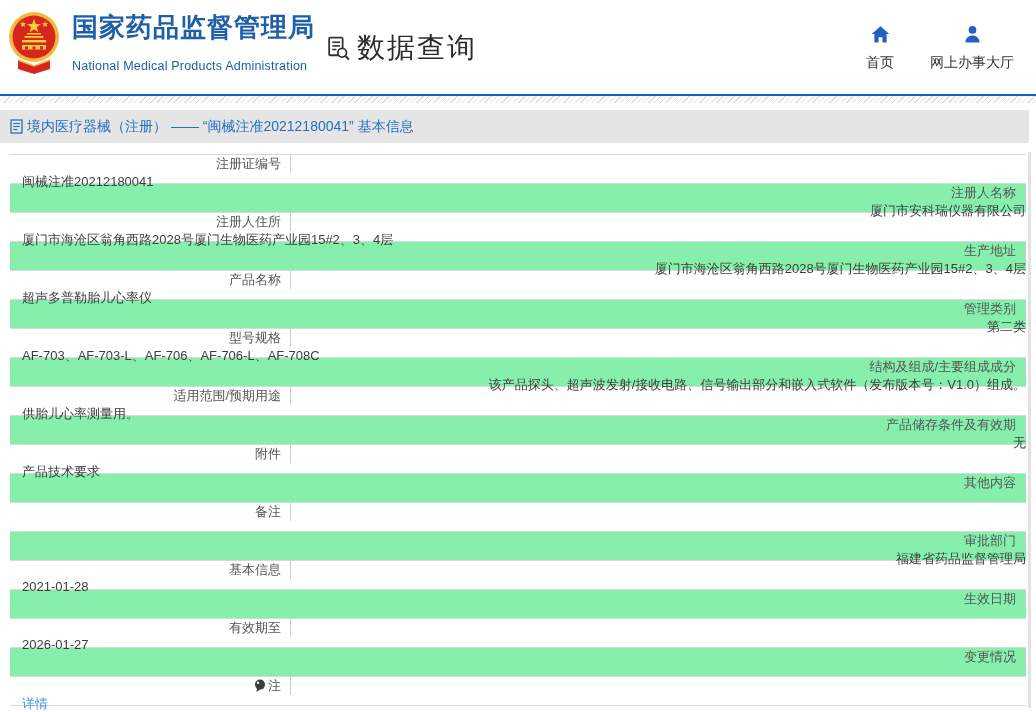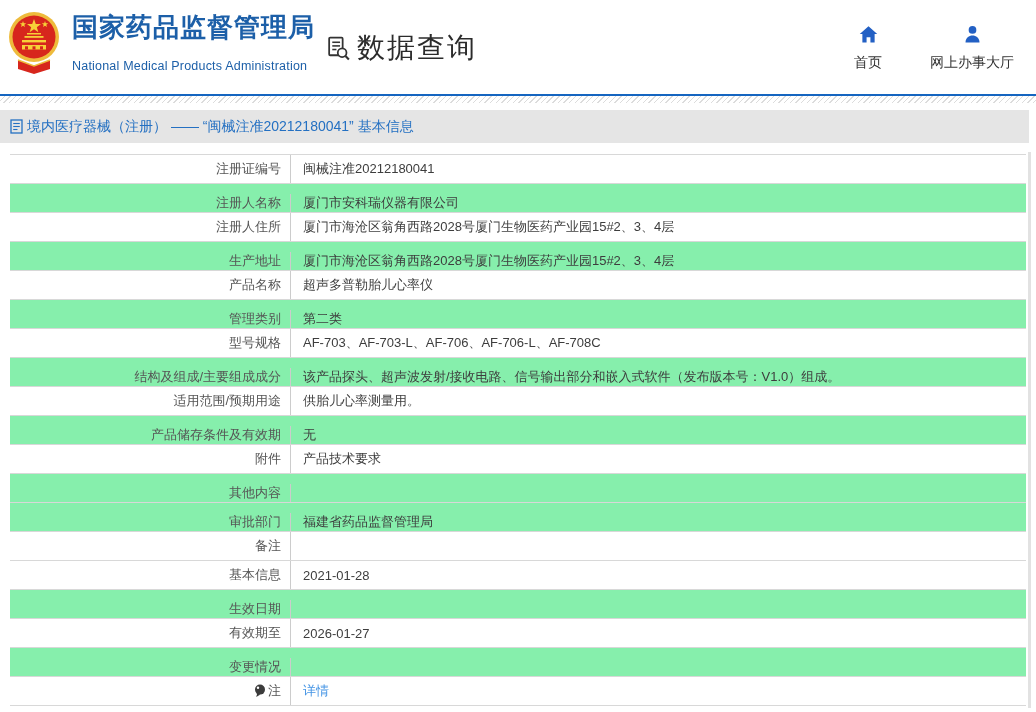--- a/index.html
+++ b/index.html
@@ -13,41 +13,41 @@
   
   .header { position:absolute; top:0; left:0; width:1036px; height:94px; background:#fff;padding-left:18px; }
   .brand { position:absolute; left:8px; top:10px; display:flex; align-items:center; cursor:pointer; }
   .emblem { width:52px; height:66px; flex:0 0 auto; }
   .brand-text { margin-left:12px; }
   .org-cn { font-size:26px; font-weight:bold; color:#1c5fa8; letter-spacing:1px; line-height:1.15; }
   .org-en { font-size:12.5px; color:#1c5fa8; margin-top:16px; letter-spacing:0.2px; }
   .module { position:absolute; left:325px; top:29px; display:flex; align-items:center; cursor:pointer; }
   .module-icon { width:27px; height:27px; margin-right:5px; }
   .module-label { font-size:28px; color:#2b2b2b; letter-spacing:2px; }
-  .top-nav { position:absolute; right:22px; top:24px; display:flex; gap:48px; }
+  .top-nav { position:absolute; right:22px; top:24px; display:flex; gap:36px; }
   .nav-item { display:flex; flex-direction:column; align-items:center; cursor:pointer; }
   .nav-item svg { width:21px; height:21px; }
   .nav-label { font-size:14px; color:#333; margin-top:9px; white-space:nowrap; }
 
   
   .blue-line { position:absolute; top:94px; left:0; width:1036px; height:2px; background:#1565c0; }
   .hatch-strip { position:absolute; top:96px; left:0; width:1036px; height:7px;
     background:repeating-linear-gradient(135deg,#ffffff 0px,#ffffff 3px,#dcdcdc 3px,#dcdcdc 4px); }
 
   
   .crumb-bar { position:absolute; top:110px; left:0; width:1029px; height:33px;
     background:#e5e5e5; display:flex; align-items:center; padding-left:10px; }
   .crumb-icon { width:13px; height:15px; margin-right:4px; flex:0 0 auto; }
   .crumb-text { font-size:14px; color:#2470c2; }
 
   
   .detail-table { position:absolute; top:154px; left:10px; width:1016px;
     border-top:1px solid #d8d8d8; }
   .row { display:flex; align-items:stretch; height:29px; border-bottom:1px solid #d8d8d8;
-    background:#fff; font-size:13px; }
+    background:#fff; font-size:13px;flex-direction:column; }
   .row.alt { background:#86efac;align-items:flex-end; }
   .cell-label { width:281px; flex:0 0 auto; display:flex; align-items:center; justify-content:flex-end;
     padding-right:9px; color:#555; border-right:1px solid #ccc; }
   .cell-value { flex:1; display:flex; align-items:center; padding-left:12px; color:#3d3d3d; }
   .cell-value a { color:#4595e5; text-decoration:none; cursor:pointer; }
   .note-ic { display:inline-flex; margin-right:2px; }
 
   
   .scroll-strip { position:absolute; right:5px; top:152px; width:3px; height:556px; background:#e2e2e2; }
 </style>
@@ -163,27 +163,27 @@
       <div class="cell-value">无</div>
     </div>
     <div class="row">
       <div class="cell-label">附件</div>
       <div class="cell-value">产品技术要求</div>
     </div>
     <div class="row alt">
       <div class="cell-label">其他内容</div>
       <div class="cell-value"></div>
     </div>
+    <div class="row">
+      <div class="cell-label">备注</div>
+      <div class="cell-value"></div>
+    </div>
     <div class="row alt">
       <div class="cell-label">审批部门</div>
       <div class="cell-value">福建省药品监督管理局</div>
-    </div>
-    <div class="row">
-      <div class="cell-label">备注</div>
-      <div class="cell-value"></div>
     </div>
     <div class="row">
       <div class="cell-label">基本信息</div>
       <div class="cell-value">2021-01-28</div>
     </div>
     <div class="row alt">
       <div class="cell-label">生效日期</div>
       <div class="cell-value"></div>
     </div>
     <div class="row">

